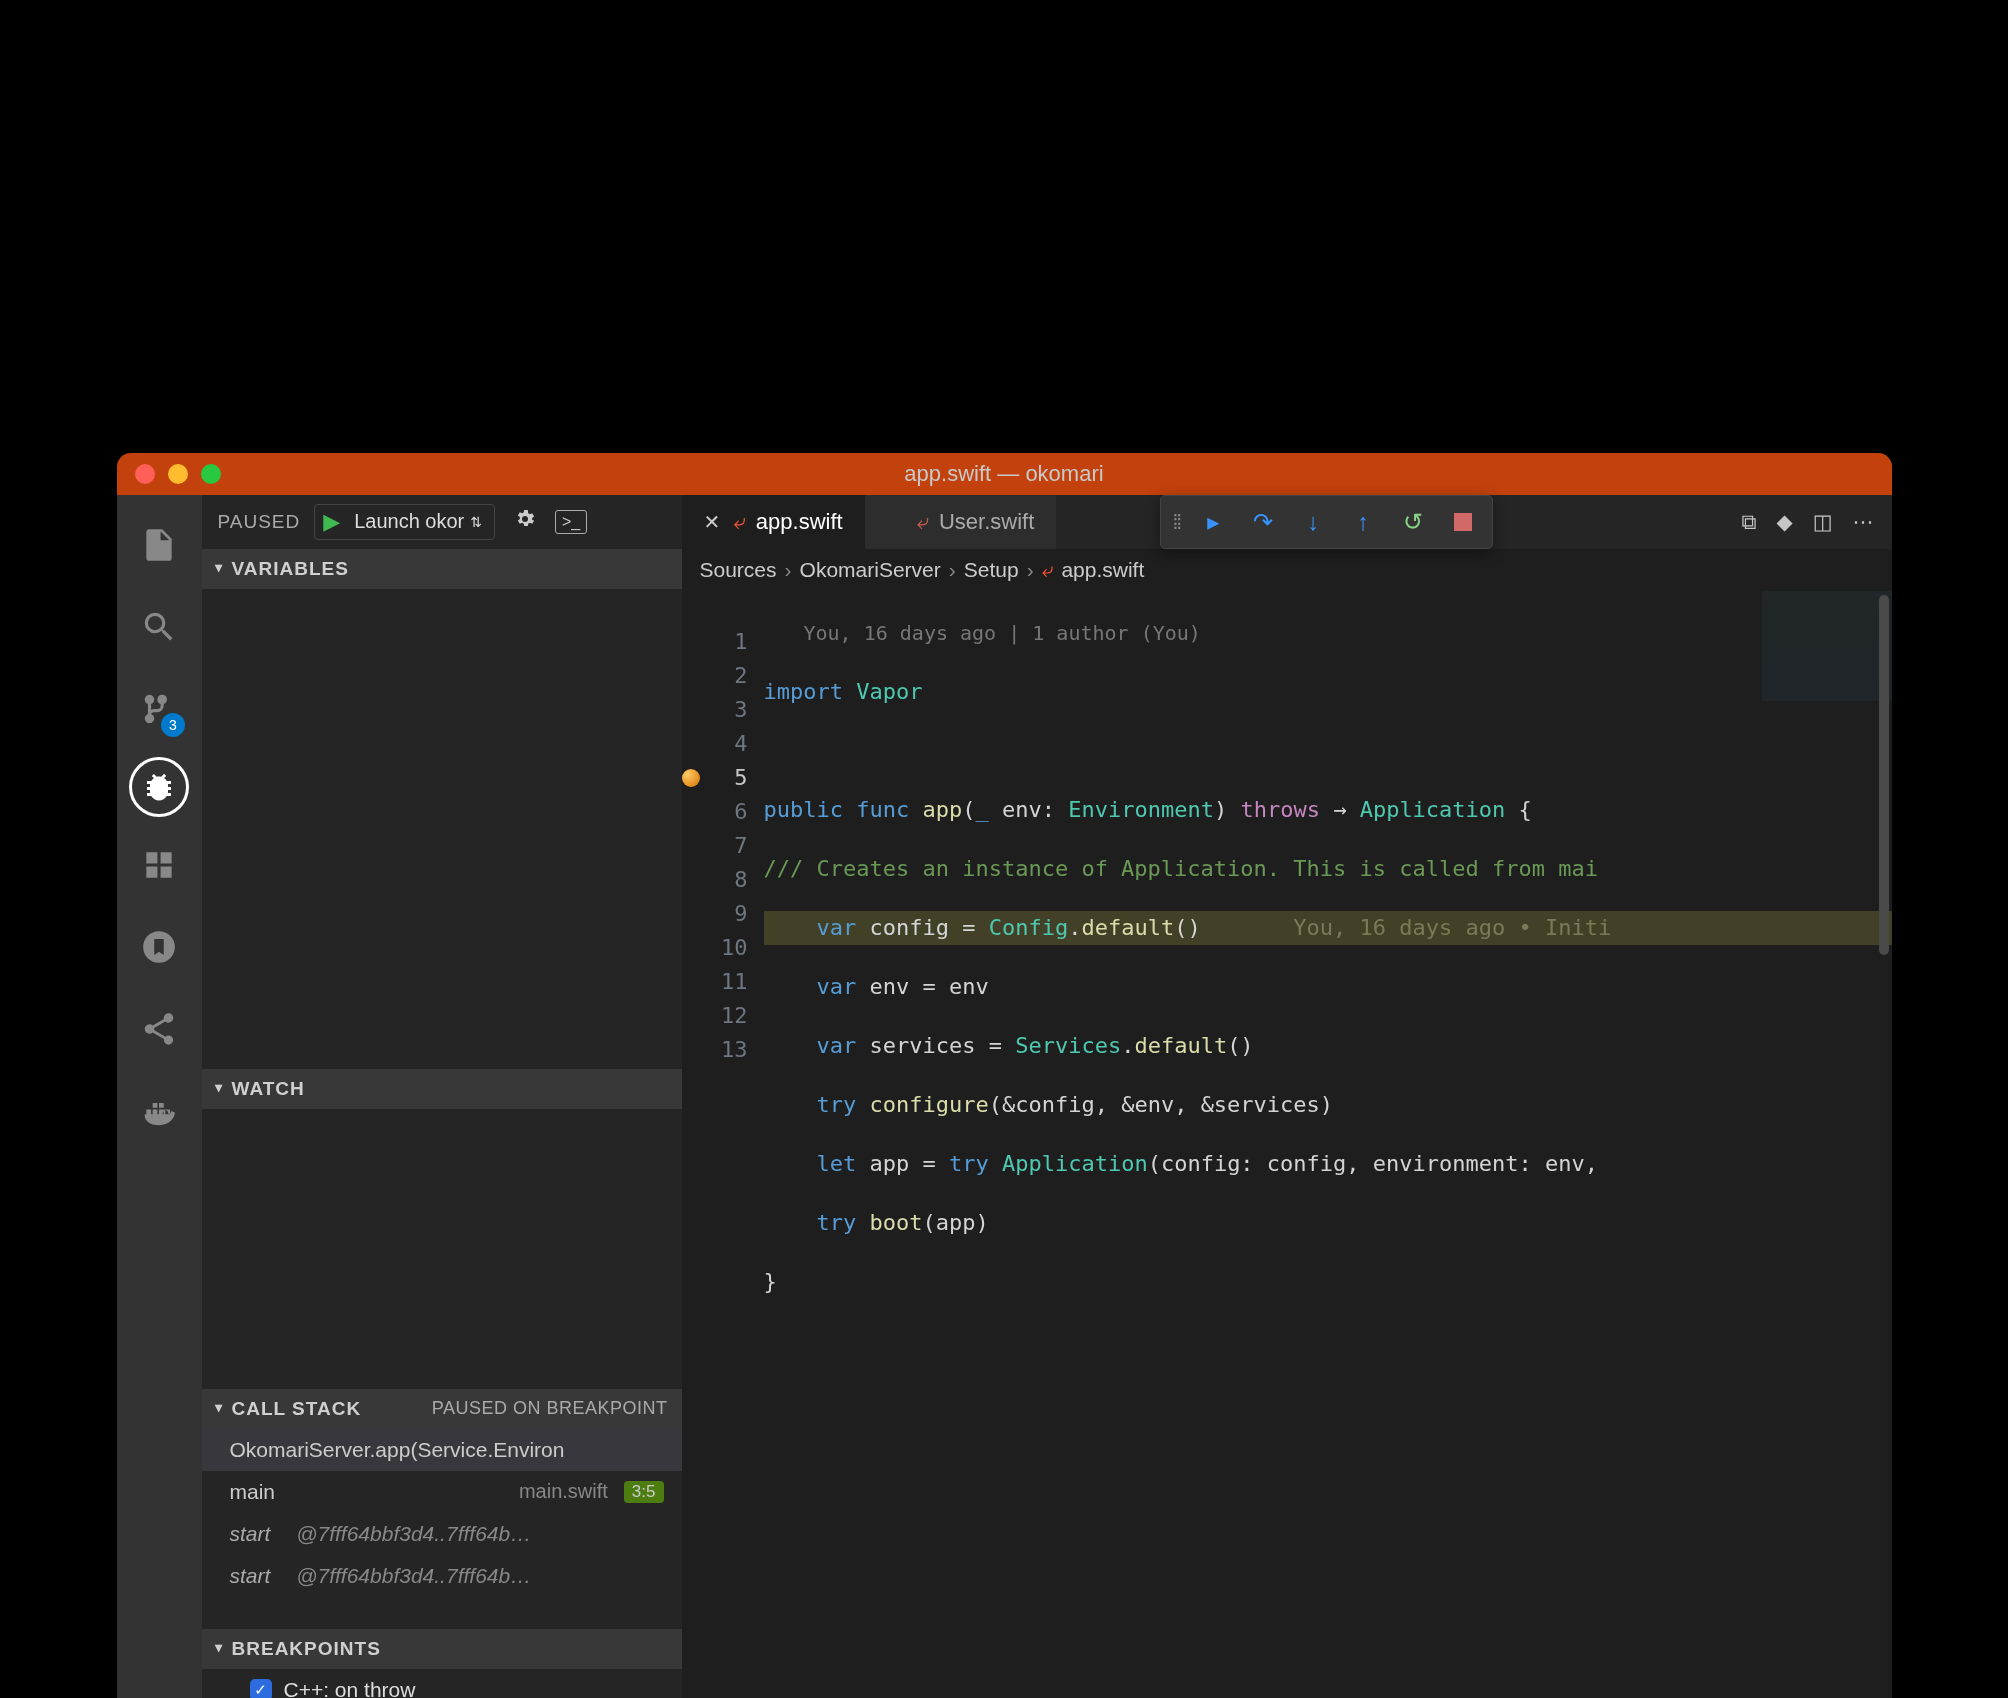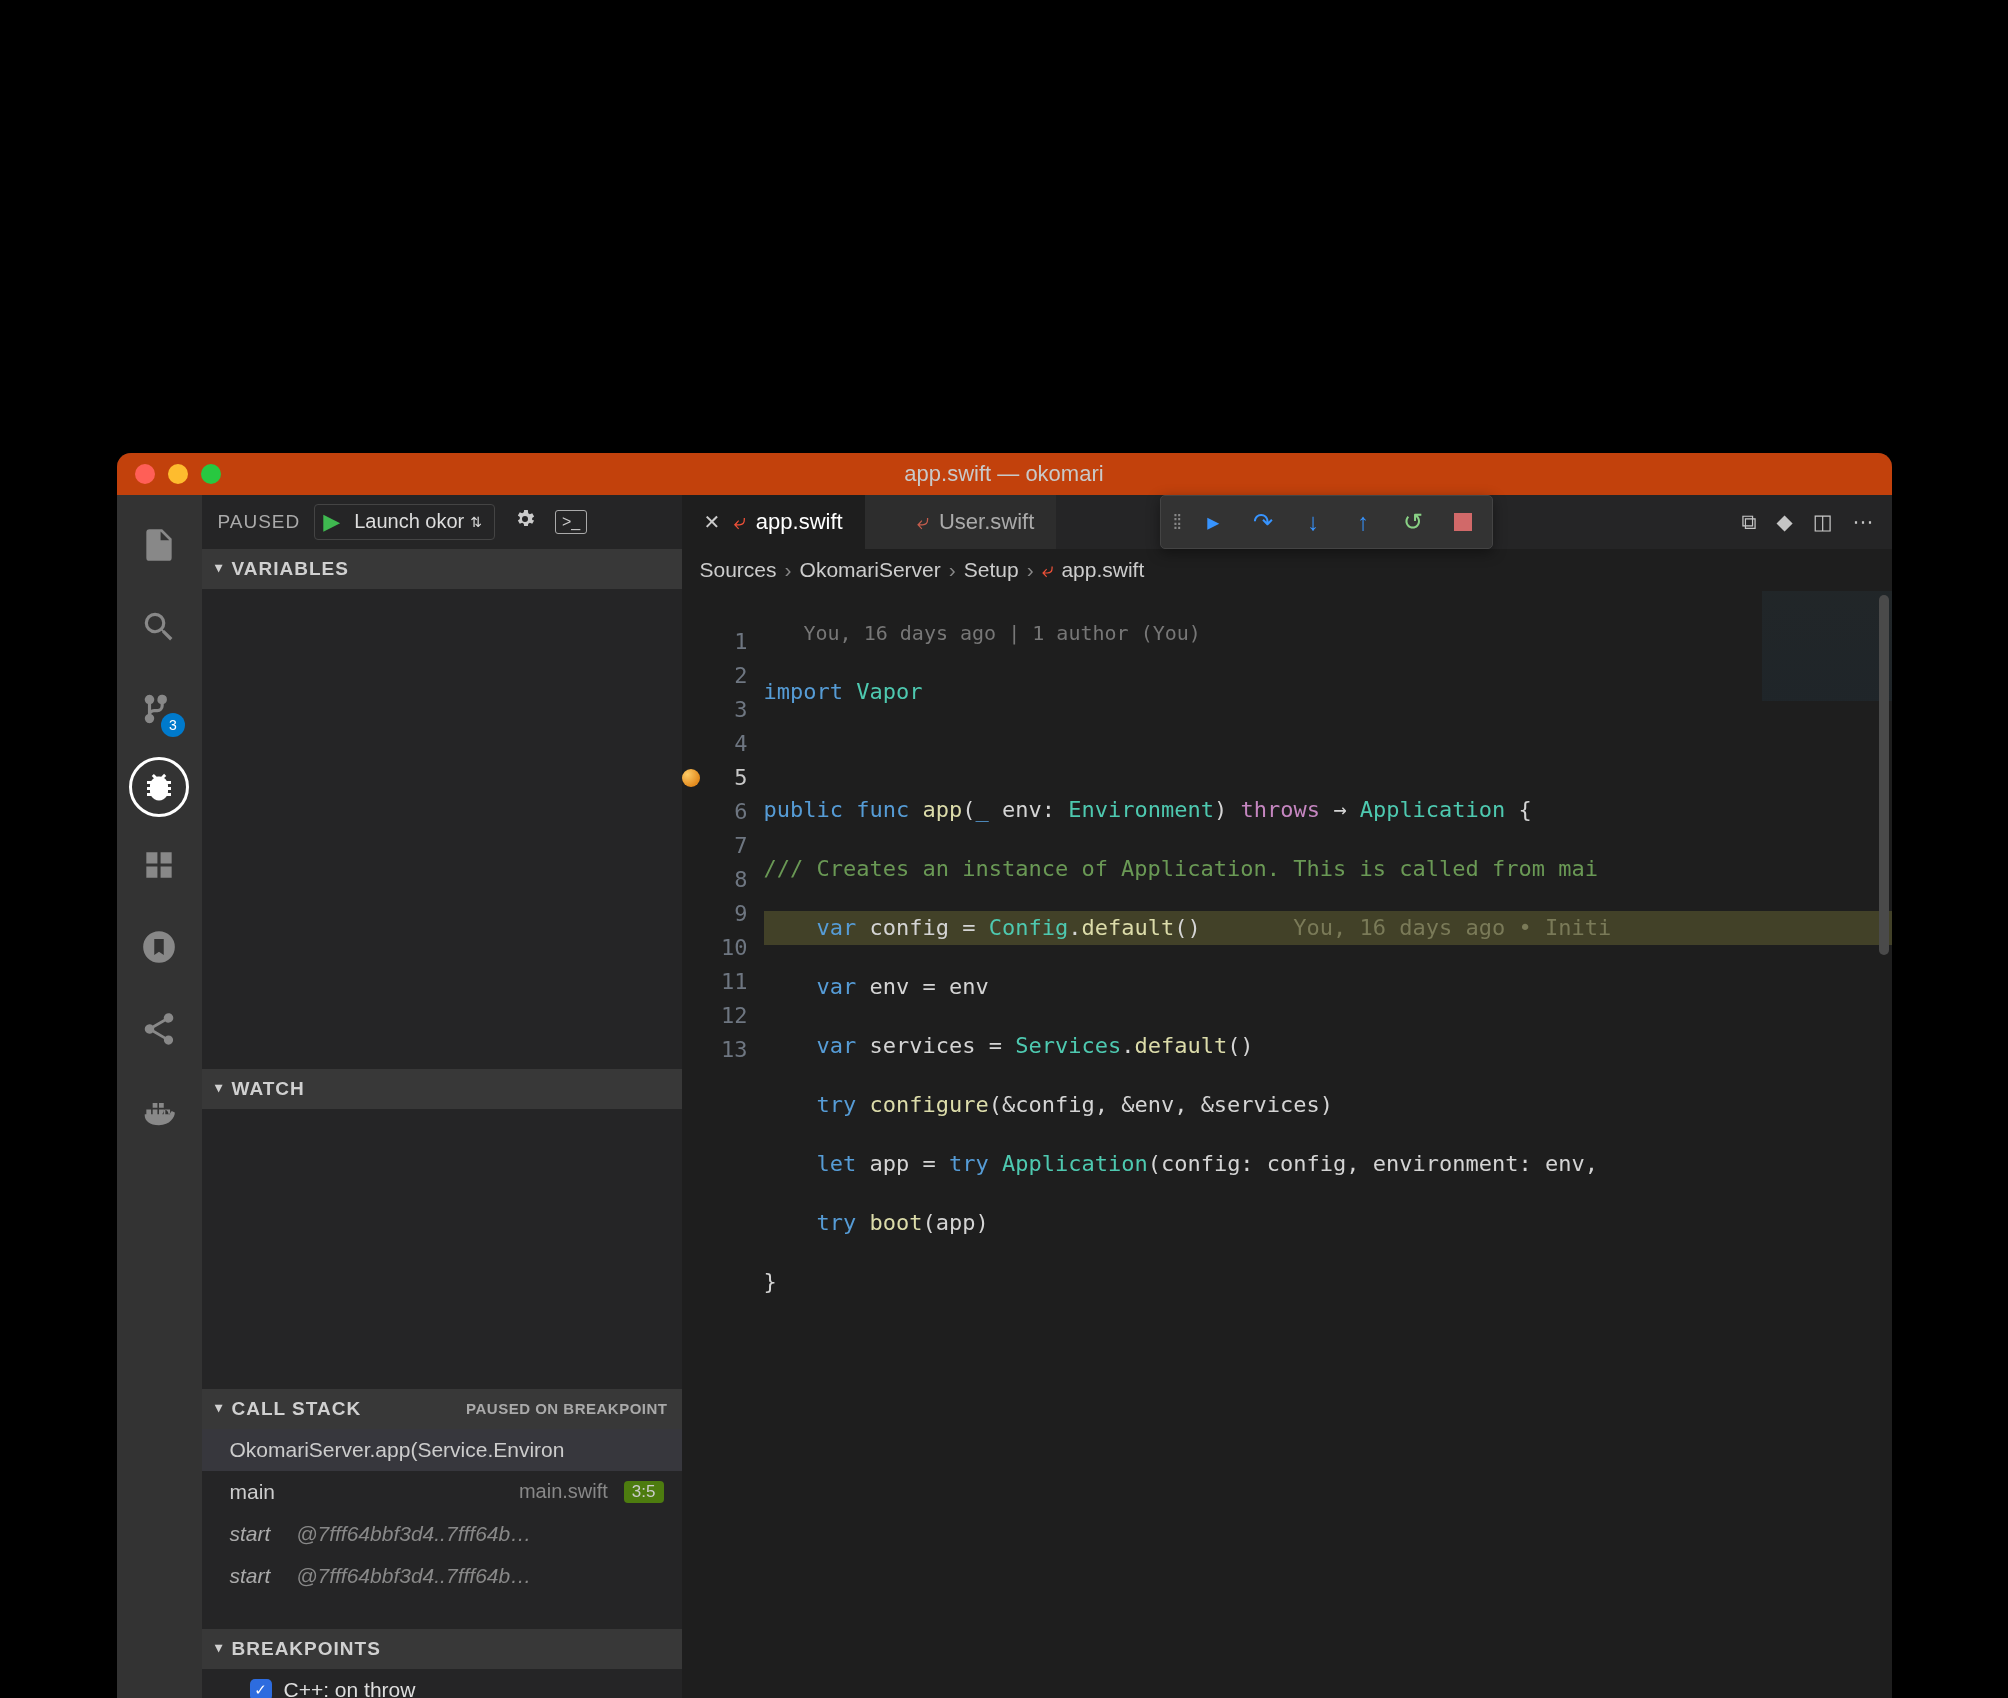--- a/index.html
+++ b/index.html
@@ -112,21 +112,21 @@
   .playbox .cfg{padding:0 12px 0 6px;font-size:20px;color:#ddd;display:flex;align-items:center;gap:6px;}
   .debugbar .gear{margin-left:18px;color:#ccc;}
   .debugbar .term{margin-left:18px;color:#ccc;border:1.5px solid #aaa;border-radius:3px;padding:2px 6px;font-size:16px;}
 
   .section-header{
     height:40px;background:#383838;display:flex;align-items:center;
     padding:0 14px;font-size:19px;letter-spacing:1px;font-weight:600;color:#d0d0d0;
     gap:8px;
   }
   .section-header .chev{font-size:14px;transform:rotate(90deg);}
-  .section-header .sub{margin-left:auto;font-size:15px;font-weight:700;color:#aaa;letter-spacing:0.5px;}
+  .section-header .sub{margin-left:auto;font-size:18px;font-weight:400;color:#aaa;letter-spacing:0.5px;}
 
   .section-body{background:#252526;}
   .vars-body{height:480px;}
   .watch-body{height:280px;}
 
   .stack-row{height:42px;display:flex;align-items:center;padding:0 18px 0 28px;font-size:21px;color:#ccc;gap:10px;justify-content:flex-start;overflow:hidden;white-space:nowrap;}
   .stack-row.sel{background:#37373d;}
   .stack-row .file{color:#888;margin-left:auto;font-size:20px;}
   .stack-row .pos{background:#4d7c0f;border-radius:4px;padding:1px 8px;font-size:17px;color:#ccc;margin-left:6px;}
   .stack-row .em{font-style:italic;color:#aaa;}

